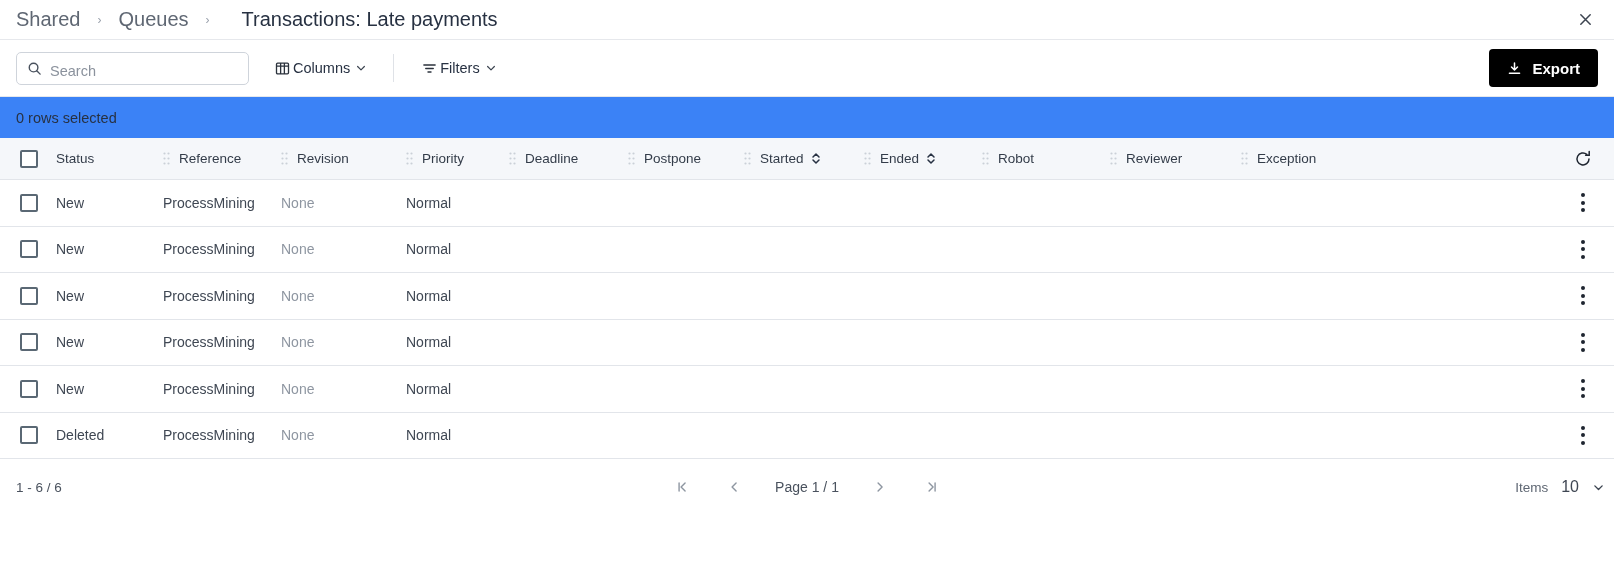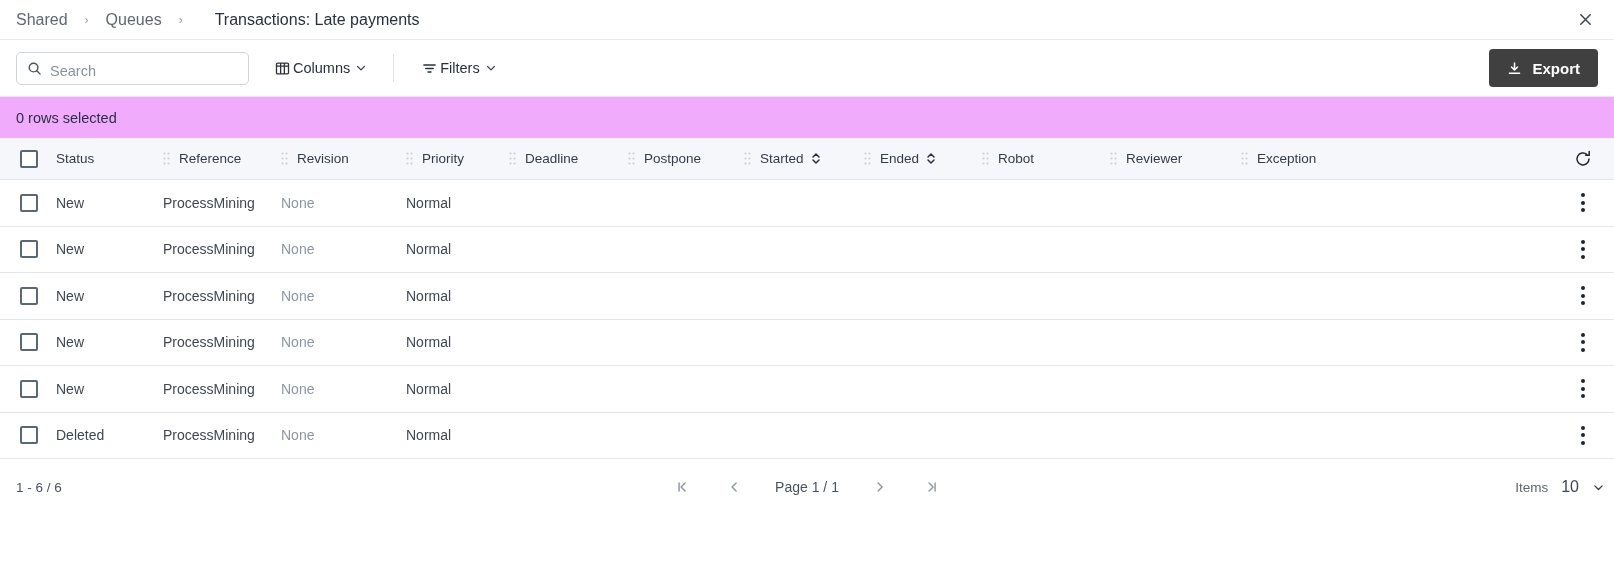--- a/index.html
+++ b/index.html
@@ -14,21 +14,21 @@
   
   .breadcrumb-bar {
     height: 40px;
     display: flex;
     align-items: center;
     padding: 0 18px 0 16px;
     border-bottom: 1px solid #e6e8ec;
     position: relative;
   }
   .crumb {
-    font-size: 16px;
+    font-size: 20px;
     color: #5f6773;
     white-space: nowrap;
   }
   .crumb.current { color: #273142; margin-left: 15px; }
   .crumb-sep {
     font-size: 12px;
     color: #9aa1ac;
     margin: 0 17px;
     user-select: none;
   }
@@ -87,37 +87,37 @@
     width: 1px; height: 28px;
     background: #dfe2e7;
     margin: 0 22px 0 20px;
   }
 
   .export-btn {
     position: absolute;
     right: 16px; top: 50%;
     transform: translateY(-50%);
     height: 38px;
-    background: #404040;
+    background: #000000;
     color: #fff;
     border: none;
     border-radius: 4px;
     display: flex; align-items: center;
     gap: 10px;
     padding: 15px 18px;
     font-size: 15px;
     font-weight: bold;
     font-family: "Liberation Sans", sans-serif;
     cursor: pointer;
   }
 
   
   .sel-bar {
     height: 42px;
-    background: #f0abfc;
+    background: #3b82f6;
     display: flex; align-items: center;
     padding: 0 16px;
     font-size: 14.5px;
     color: #273142;
     border-top: 1px solid #e6e8ec;
   }
 
   
   .table-wrap { width: 100%; }
   .trow {

